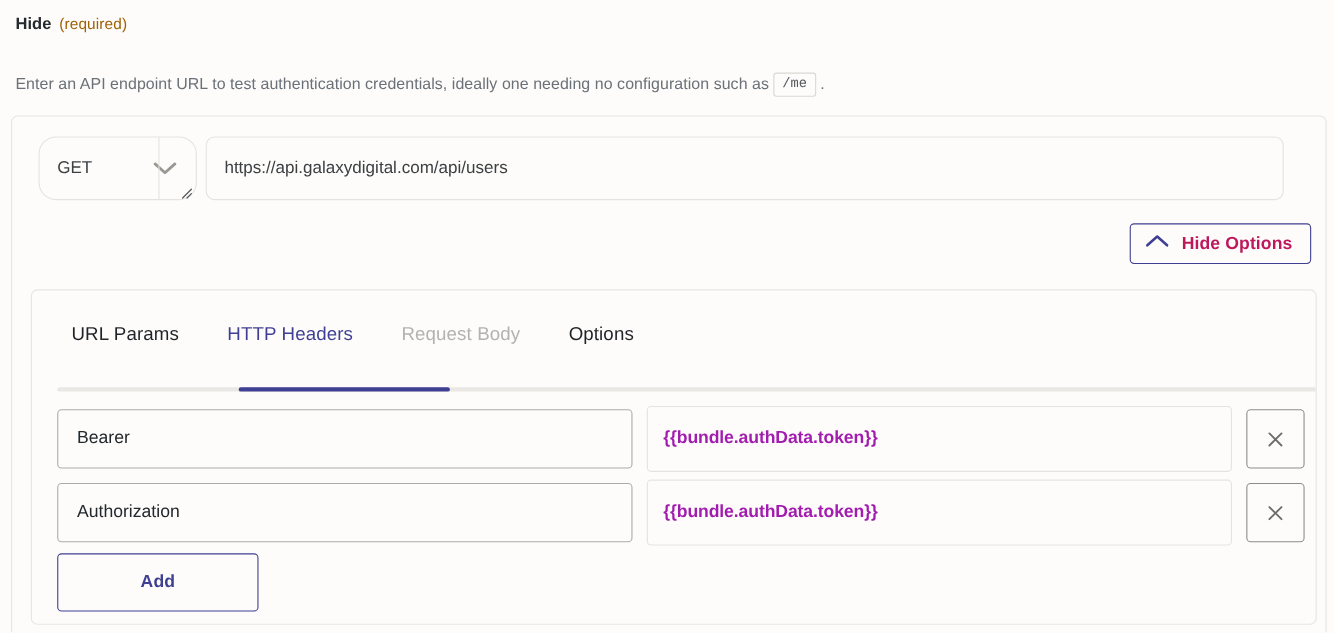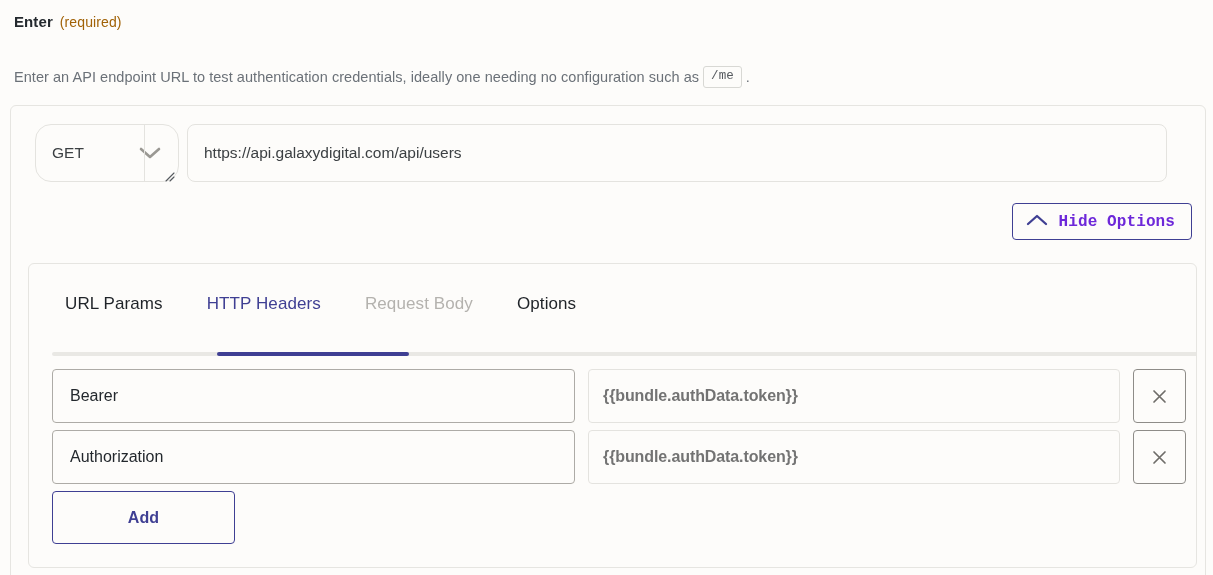--- a/index.html
+++ b/index.html
@@ -79,21 +79,21 @@
   
   .hide-options {
     position: absolute; right: 13px; top: 97px;
     height: 37px; padding: 0 16px 0 13px;
     border: 1.4px solid #3f3f93;
     border-radius: 4px;
     background: #fdfcfa;
     display: flex; align-items: center; gap: 11px;
     cursor: pointer;
   }
-  .hide-options-label { font-size: 16px; font-weight: 700; color: #6d28d9; letter-spacing: .1px; font-family: Liberation Mono, monospace; }
+  .hide-options-label { font-size: 16px; font-weight: 700; color: #be185d; letter-spacing: .1px; }
 
   
   .inner-card {
     position: absolute; left: 17px; top: 157px;
     width: 1169px; height: 305px;
     border: 1px solid #e6e5e1;
     border-radius: 6px;
     background: #fdfcfa;
     overflow: hidden;
     text-decoration: underline;
@@ -116,27 +116,27 @@
     width: 523px; height: 54px;
     border: 1px solid #adaba6;
     border-radius: 4px;
     background: #fdfcfa;
     display: flex; align-items: center;
     padding-left: 17px;
     font-size: 16px; color: #23282d;
   }
   .spacer-cell { width: 13px; }
   .val-input {
-    height: 54px;
+    height: 60px;
     border: 1px solid #e4e3df;
     border-radius: 4px;
     background: #fdfcfa;
     display: flex; align-items: center;
     padding-left: 14px;
-    font-size: 16px; font-weight: 700; color: #737373;
+    font-size: 16px; font-weight: 700; color: #a21caf;
     letter-spacing: -.1px;
   }
   .val-wide { width: 532px; }
   .val-narrow { width: 532px; }
   .del-cell { width: 13px; }
   .del-btn {
     width: 53px; height: 54px;
     border: 1px solid #8e8c88;
     border-radius: 4px;
     background: #fdfcfa;
@@ -155,21 +155,21 @@
     cursor: pointer;
   }
   .add-label { font-size: 16px; font-weight: 700; color: #3f3f93; letter-spacing: .1px; }
 </style>
 </head>
 <body>
 
 <div class="page">
 
   <div class="field-head">
-    <span class="field-title">Enter</span>
+    <span class="field-title">Hide</span>
     <span class="field-required">(required)</span>
   </div>
 
   <div class="field-desc">
     <span>Enter an API endpoint URL to test authentication credentials, ideally one needing no configuration such as</span>
     <code class="code-chip">/me</code>
     <span>.</span>
   </div>
 
   <div class="outer-card">

